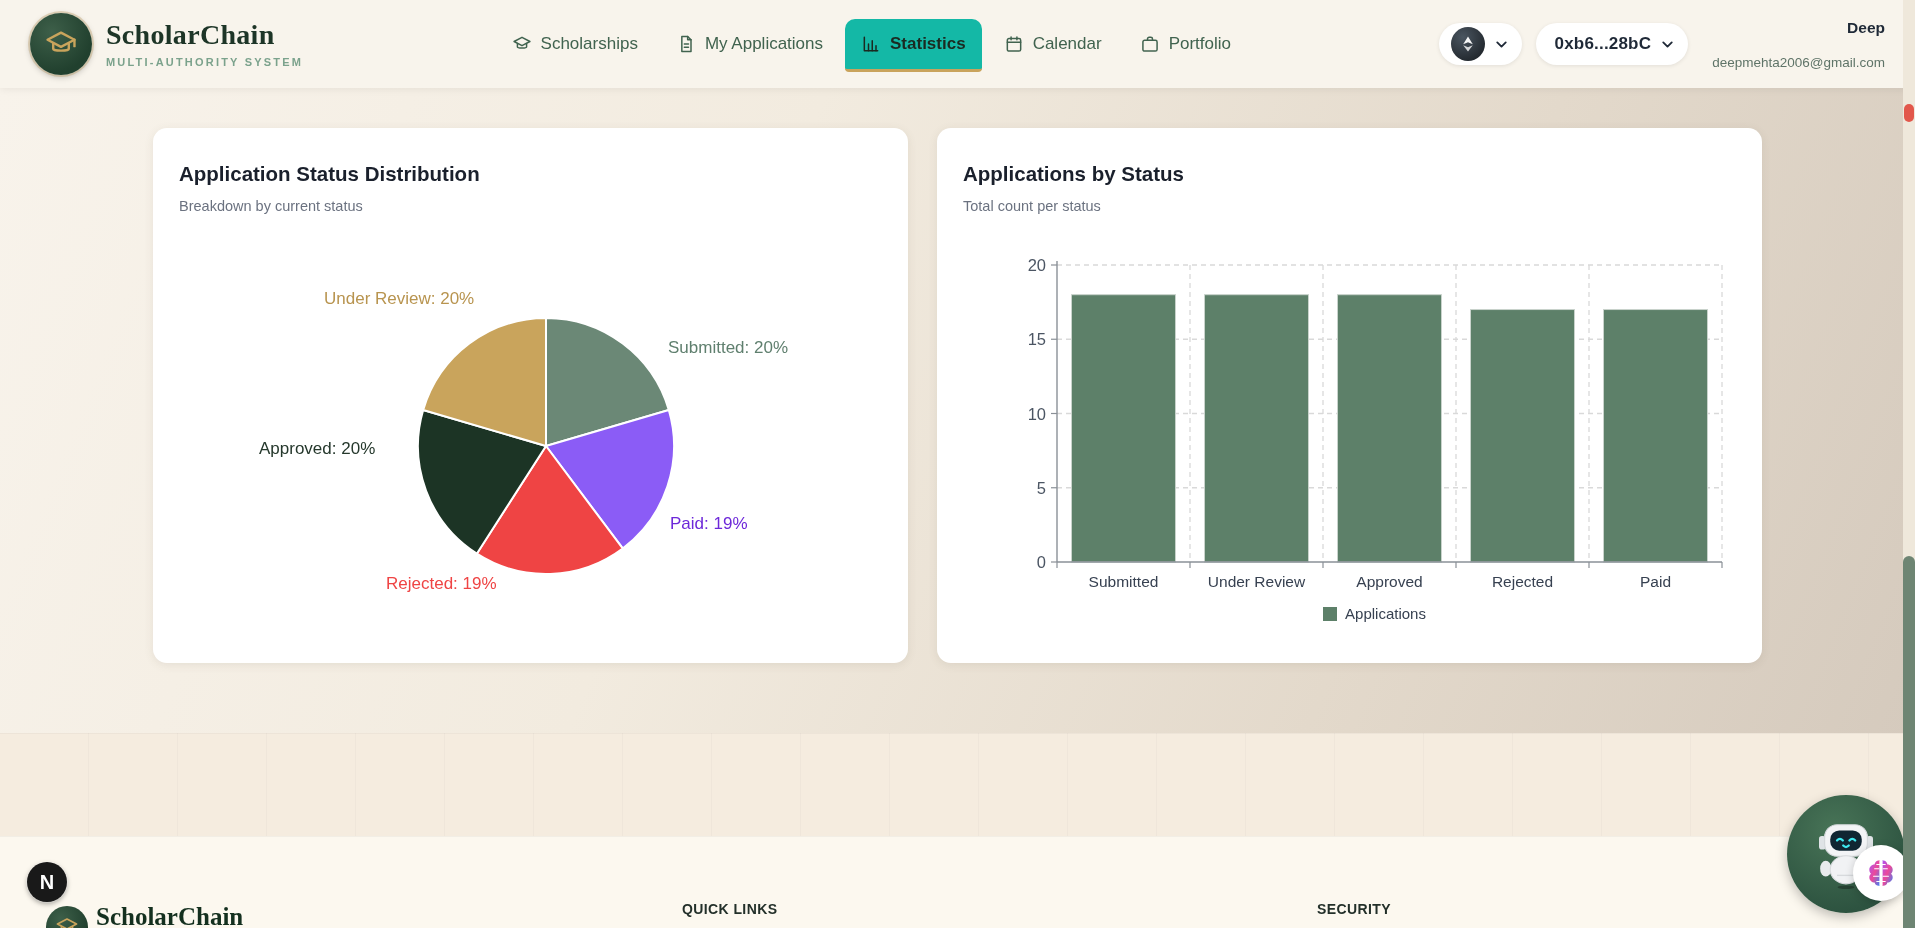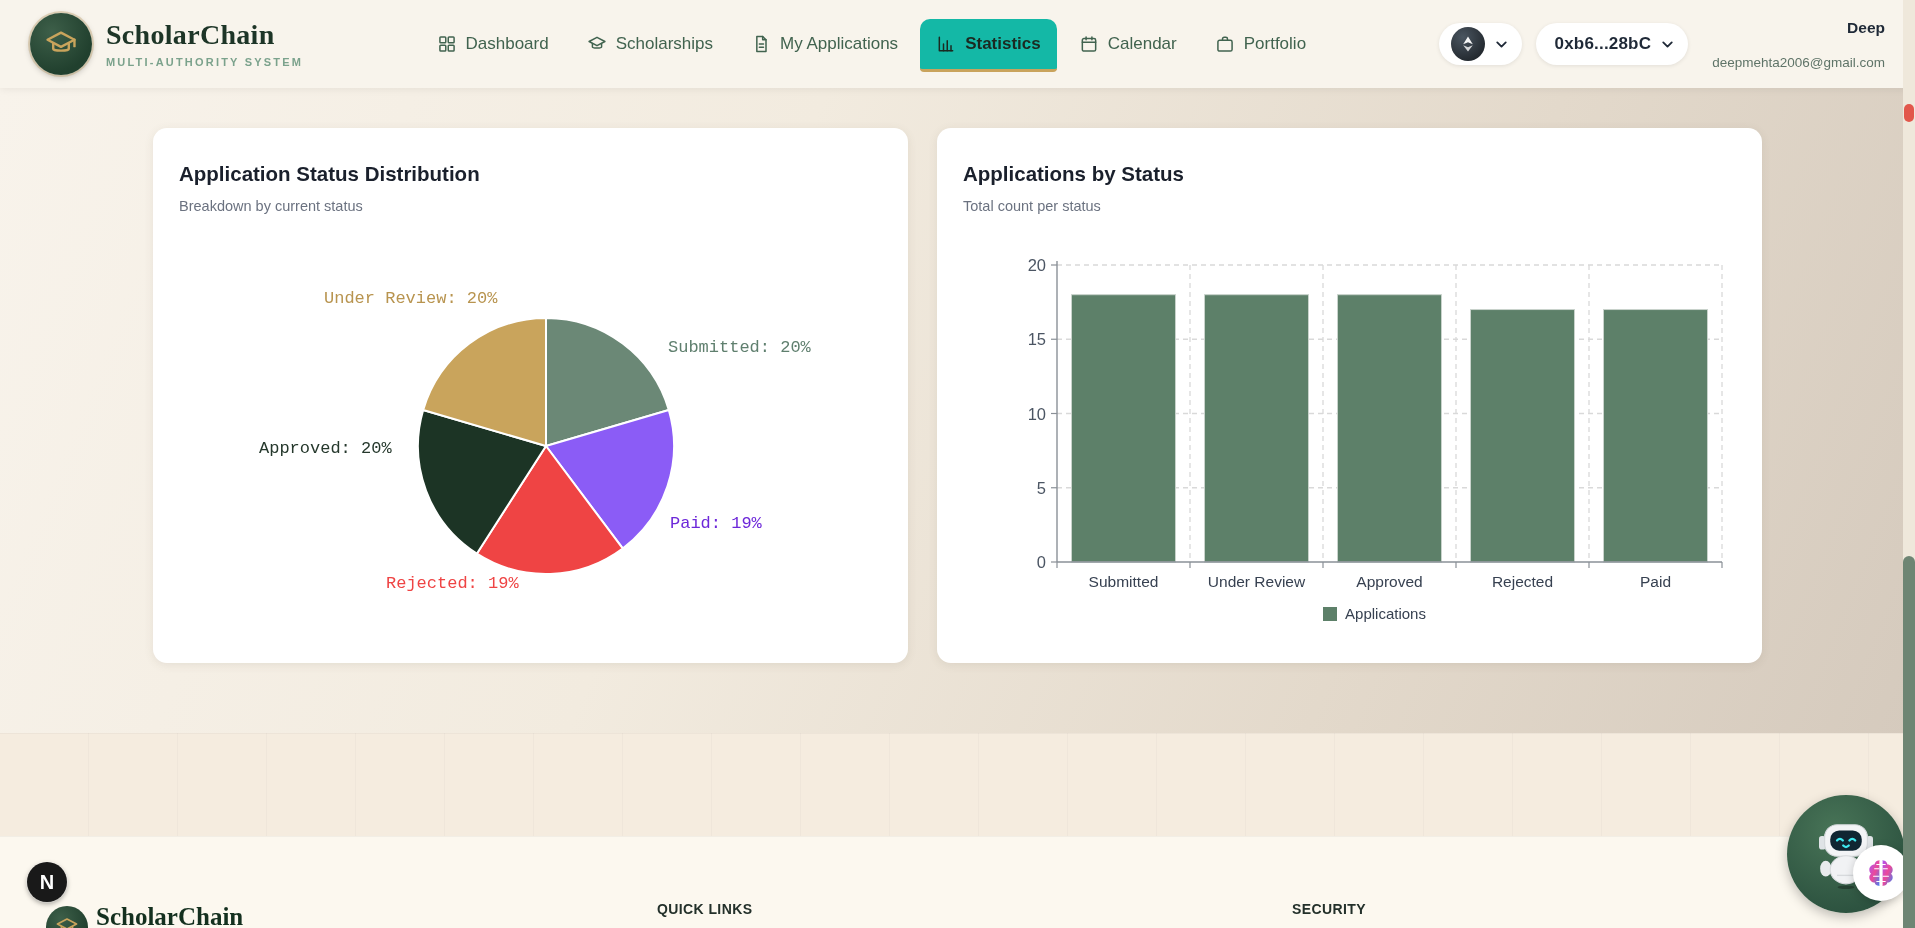--- a/index.html
+++ b/index.html
@@ -45,21 +45,21 @@
   .main-bg { position:absolute; top:88px; left:0; width:1915px; height:645px;
     background:linear-gradient(112deg, #f8f3eb 0%, #f2ebdf 38%, #e3d9cb 72%, #d5cabd 100%); }
   .card { position:absolute; background:#ffffff; border-radius:14px;
     box-shadow:0 2px 10px rgba(90,80,60,.10); }
   .card-pie { left:153px; top:128px; width:755px; height:535px; }
   .card-bar { left:937px; top:128px; width:825px; height:535px; }
   .card-title { position:absolute; left:26px; top:34px; font-size:20.5px; font-weight:700; color:#1a202c; }
   .card-subtitle { position:absolute; left:26px; top:70px; font-size:14.5px; color:#6b7280; }
 
   .pie-svg { position:absolute; left:263px; top:188px; }
-  .pie-label { position:absolute; font-size:17px; white-space:nowrap;font-family:Liberation Mono, monospace; }
+  .pie-label { position:absolute; font-size:17px; white-space:nowrap; }
   .pl-0 { left:515px; top:210px; }   
   .pl-1 { left:517px; top:386px; }   
   .pl-2 { left:233px; top:446px; }   
   .pl-3 { left:106px; top:311px; }   
   .pl-4 { left:171px; top:161px; }   
 
   .bar-svg { position:absolute; left:30px; top:130px; }
   .bar-legend { position:absolute; top:477px; left:90px; width:695px;
     display:flex; justify-content:center; align-items:center; gap:8px; }
   .legend-swatch { width:14px; height:14px; background:#5d8069; display:inline-block; }
@@ -75,21 +75,21 @@
   .n-badge { position:absolute; left:27px; top:25px; width:40px; height:40px; border-radius:50%;
     background:#191919; color:#fff; display:flex; align-items:center; justify-content:center;
     font-size:20px; font-weight:700; box-shadow:0 0 0 1px rgba(255,255,255,.25), 0 2px 5px rgba(0,0,0,.35);
     cursor:pointer; }
   .footer-logo-circle { position:absolute; left:46px; top:69px; width:42px; height:42px; border-radius:50%;
     background:radial-gradient(circle at 35% 30%, #3d5f49, #21402e 70%);
     display:flex; align-items:center; justify-content:center; }
   .footer-brand { position:absolute; left:96px; top:66px; font-family:"Liberation Serif","DejaVu Serif",serif;
     font-size:25px; font-weight:700; color:#14301f; }
   .footer-head { position:absolute; top:64px; font-size:14px; font-weight:700;
-    color:#23302a; letter-spacing:.4px; }
+    color:#23302a; letter-spacing:.4px;margin-left:25px; }
   .fh-quick { left:657px; }
   .fh-security { left:1292px; }
 
   
   .chatbot { position:absolute; left:1787px; top:795px; width:118px; height:118px; border-radius:50%;
     background:radial-gradient(circle at 40% 30%, #487457, #2d5340 75%);
     box-shadow:0 4px 12px rgba(0,0,0,.25); cursor:pointer; z-index:30;
     display:flex; align-items:center; justify-content:center; }
   .chat-badge { position:absolute; left:66px; top:50px; width:56px; height:56px; border-radius:50%;
     background:#ffffff; box-shadow:0 2px 8px rgba(0,0,0,.18);
@@ -114,29 +114,20 @@
           <path d="M21.5 9 V13.5"></path>
       </svg>
     </div>
     <div>
       <div class="brand-name">ScholarChain</div>
       <div class="brand-tagline">MULTI-AUTHORITY SYSTEM</div>
     </div>
   </div>
 
   <nav class="nav-menu">
-    <div class="nav-item">
-      <svg viewBox="0 0 24 24">
-          <rect x="3.5" y="3.5" width="7" height="7" rx="1"></rect>
-          <rect x="13.5" y="3.5" width="7" height="7" rx="1"></rect>
-          <rect x="3.5" y="13.5" width="7" height="7" rx="1"></rect>
-          <rect x="13.5" y="13.5" width="7" height="7" rx="1"></rect>
-        </svg>
-      <span>Dashboard</span>
-    </div>
     <div class="nav-item">
       <svg viewBox="0 0 24 24">
           <path d="M12 4 2.5 9 12 14 21.5 9 Z"></path>
           <path d="M6.5 11.5 V15.5 c0 1.6 11 1.6 11 0 V11.5"></path>
         </svg>
       <span>Scholarships</span>
     </div>
     <div class="nav-item">
       <svg viewBox="0 0 24 24">
           <path d="M7 3 h7 l4 4 v14 H7 Z"></path>

